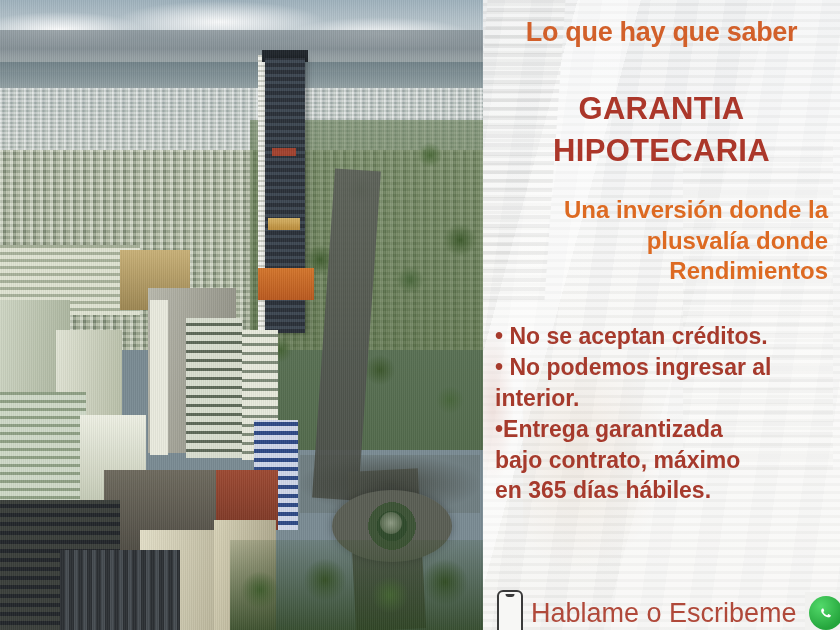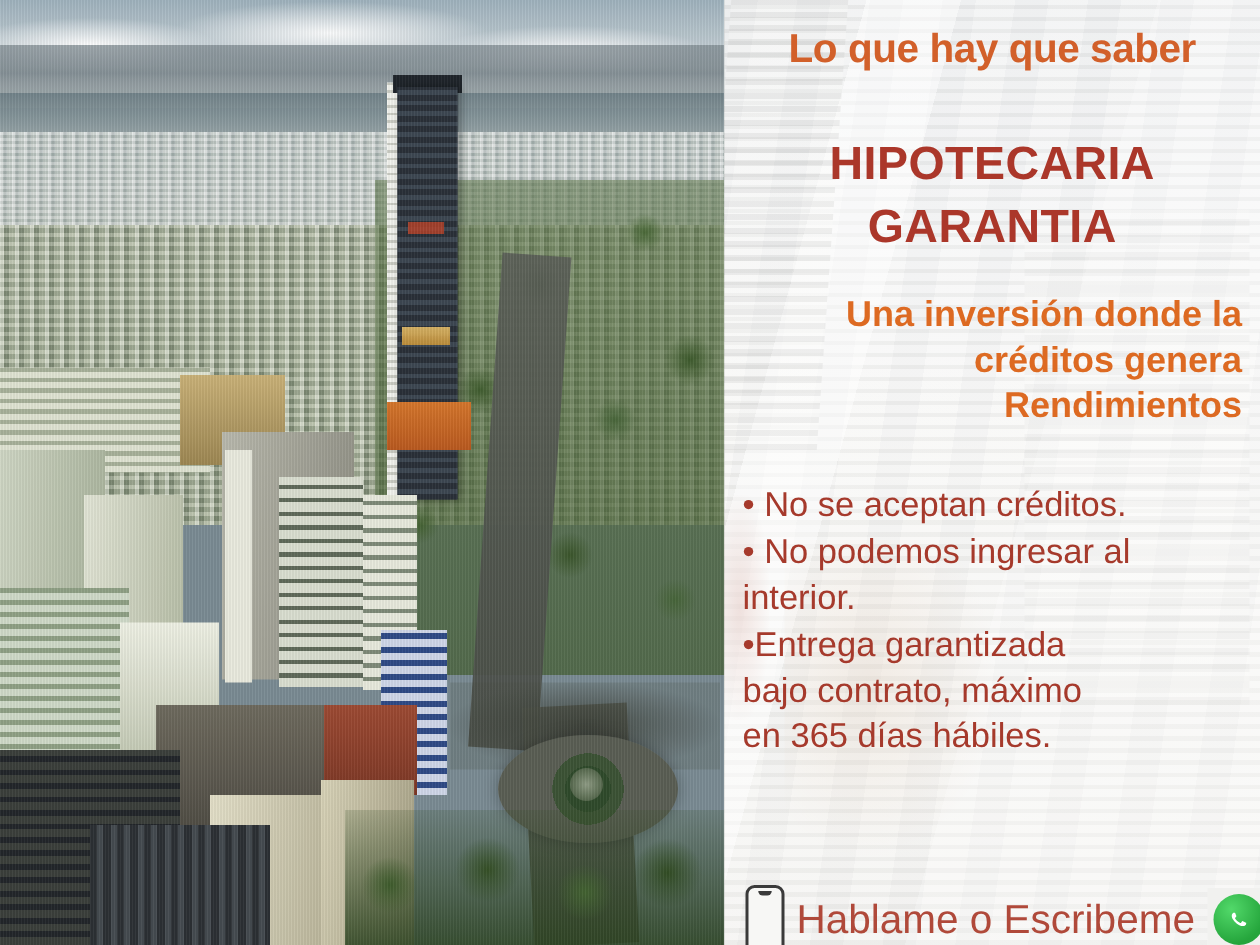--- a/index.html
+++ b/index.html
@@ -253,21 +253,21 @@
     color:#dd6a22;
     font-weight:bold;
     font-size:24px;
     line-height:1.28;
     padding:0 12px;
     box-sizing:border-box;
   }
   .bullets{
     position:absolute; left:12px; top:322px; width:340px;
     color:#a63a2c;
-    font-weight:normal;
+    font-weight:bold;
     font-size:23px;
     line-height:1.30;
   }
   .bullets p{ margin:0 0 1px 0; }
 
   .contact{
     position:absolute; left:0; bottom:-6px; width:357px;
     display:flex; align-items:center; gap:8px;
     padding-left:14px;
     box-sizing:border-box;
@@ -365,27 +365,27 @@
     </div>
     <div class="panel-wash"></div>
 
     <div class="panel-content">
 
       <div class="headline">
         <div>Lo que hay que saber</div>
       </div>
 
       <div class="headline-strong">
+        <div>GARANTIA</div>
         <div>HIPOTECARIA</div>
-        <div>GARANTIA</div>
       </div>
 
       <div class="subhead">
         <div>Una inversión donde la</div>
-        <div>créditos genera</div>
+        <div>plusvalía donde</div>
         <div>Rendimientos</div>
       </div>
 
       <div class="bullets">
         <p>• No se aceptan créditos.</p>
         <p>• No podemos ingresar al</p>
         <p>interior.</p>
         <p>•Entrega garantizada</p>
         <p>bajo contrato, máximo</p>
         <p>en 365 días hábiles.</p>

